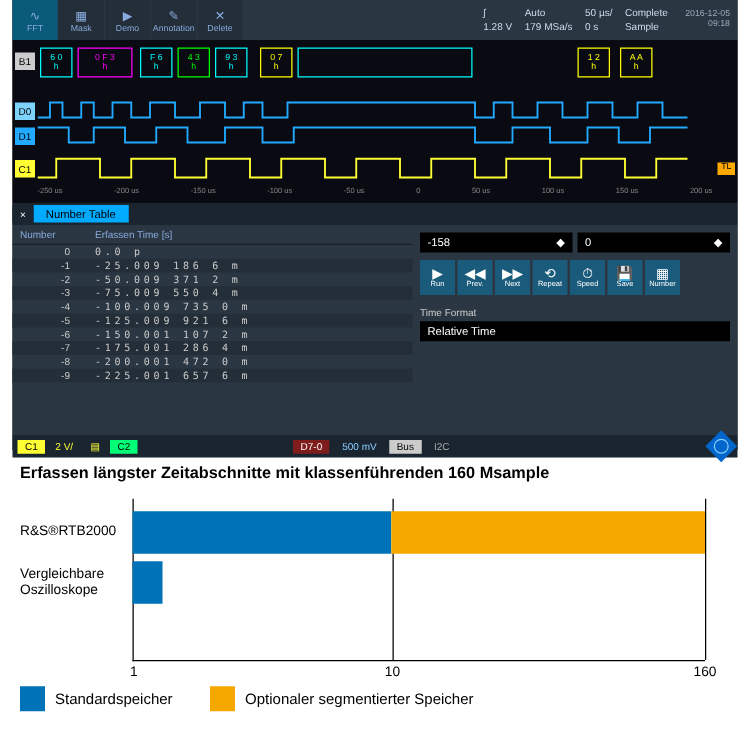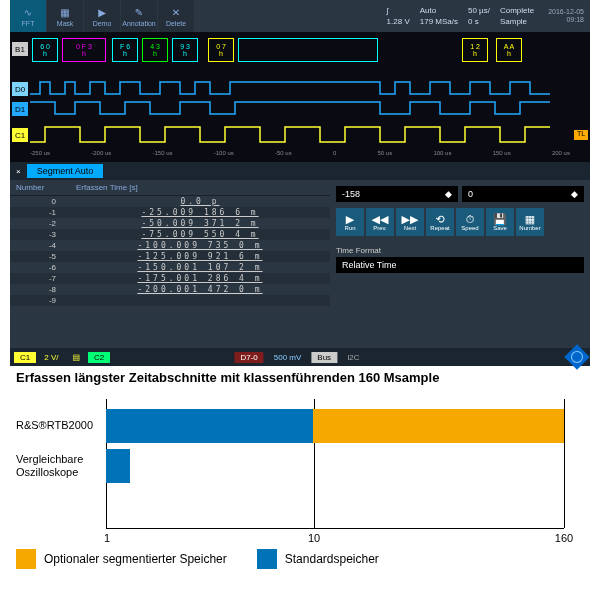--- a/index.html
+++ b/index.html
@@ -40,21 +40,21 @@
   .seg-tab { background: #0af; color: #000; padding: 2px 10px; font-size: 9px; cursor: pointer; }
   .seg-x { background: #1a2530; color: #fff; padding: 2px 6px; cursor: pointer; }
   .seg-body { height: 168px; background: #2a3642; display: flex; }
   .seg-table { width: 320px; font-size: 8px; color: #ccc; }
   .seg-thead { display: flex; padding: 3px 6px; color: #8ad; border-bottom: 1px solid #1a2028; }
   .seg-thead span:first-child { width: 60px; }
   .seg-rows { }
   .seg-row { display: flex; padding: 1px 6px; }
   .seg-row:nth-child(even) { background: #232e38; }
   .seg-num { width: 60px; text-align: right; padding-right: 20px; }
-  .seg-time { flex: 1; text-align: center; font-family: monospace; letter-spacing: 3px; text-decoration: underline; }
+  .seg-time { flex: 1; text-align: left; font-family: monospace; letter-spacing: 3px; }
   .seg-controls { flex: 1; padding: 6px; }
   .seg-counter { display: flex; gap: 4px; margin-bottom: 6px; text-align: right; }
   .seg-counter-box { flex: 1; background: #000; color: #fff; padding: 3px 6px; font-size: 9px; display: flex; justify-content: space-between; }
   .seg-buttons { display: flex; gap: 2px; margin-bottom: 10px; }
   .seg-btn { width: 28px; height: 28px; background: #1a5a7a; display: flex; flex-direction: column; align-items: center; justify-content: center; color: #fff; font-size: 6px; cursor: pointer; }
   .seg-btn-icon { font-size: 11px; line-height: 1; }
   .seg-tf-label { font-size: 8px; color: #ccc; margin-bottom: 2px; }
   .seg-tf-box { background: #000; padding: 3px 6px; font-size: 9px; color: #fff; cursor: pointer; }
   
   
@@ -193,21 +193,21 @@
         <span>0</span>
         <span>50 us</span>
         <span>100 us</span>
         <span>150 us</span>
         <span>200 us</span>
       </div>
   </div>
 
   <div class="seg-header">
     <span class="seg-x">×</span>
-    <span class="seg-tab">Segment Auto</span>
+    <span class="seg-tab">Number Table</span>
   </div>
   <div class="seg-body">
     <div class="seg-table">
       <div class="seg-thead">
           <span>Number</span>
           <span>Erfassen Time [s]</span>
         </div>
       <div class="seg-rows" id="seg-rows">
           <div class="seg-row">
             <span class="seg-num">0</span>
@@ -240,20 +240,21 @@
           <div class="seg-row">
             <span class="seg-num">-7</span>
             <span class="seg-time">-175.001 286 4 m</span>
           </div>
           <div class="seg-row">
             <span class="seg-num">-8</span>
             <span class="seg-time">-200.001 472 0 m</span>
           </div>
           <div class="seg-row">
             <span class="seg-num">-9</span>
+            <span class="seg-time">-225.001 657 6 m</span>
           </div>
         </div>
     </div>
     <div class="seg-controls">
       <div class="seg-counter">
         <div class="seg-counter-box">
             <span>-158</span>
             <span>◆</span>
           </div>
         <div class="seg-counter-box">
@@ -327,20 +328,20 @@
       <div class="chart-bar bar-orange" style="width:54.7%"></div>
     </div>
     <div class="chart-bar-row" style="top:50px; width:100%;">
       <div class="chart-bar-label">Vergleichbare Oszilloskope</div>
       <div class="chart-bar bar-blue" style="width:5.2%"></div>
     </div>
   </div>
 </div>
 <div class="legend">
   <div class="legend-item">
+      <div class="legend-sw bar-blue"></div>
+      <span>Standardspeicher</span>
+    </div>
+  <div class="legend-item">
       <div class="legend-sw bar-orange"></div>
       <span>Optionaler segmentierter Speicher</span>
     </div>
-  <div class="legend-item">
-      <div class="legend-sw bar-blue"></div>
-      <span>Standardspeicher</span>
-    </div>
 </div>
 
 </body></html>

